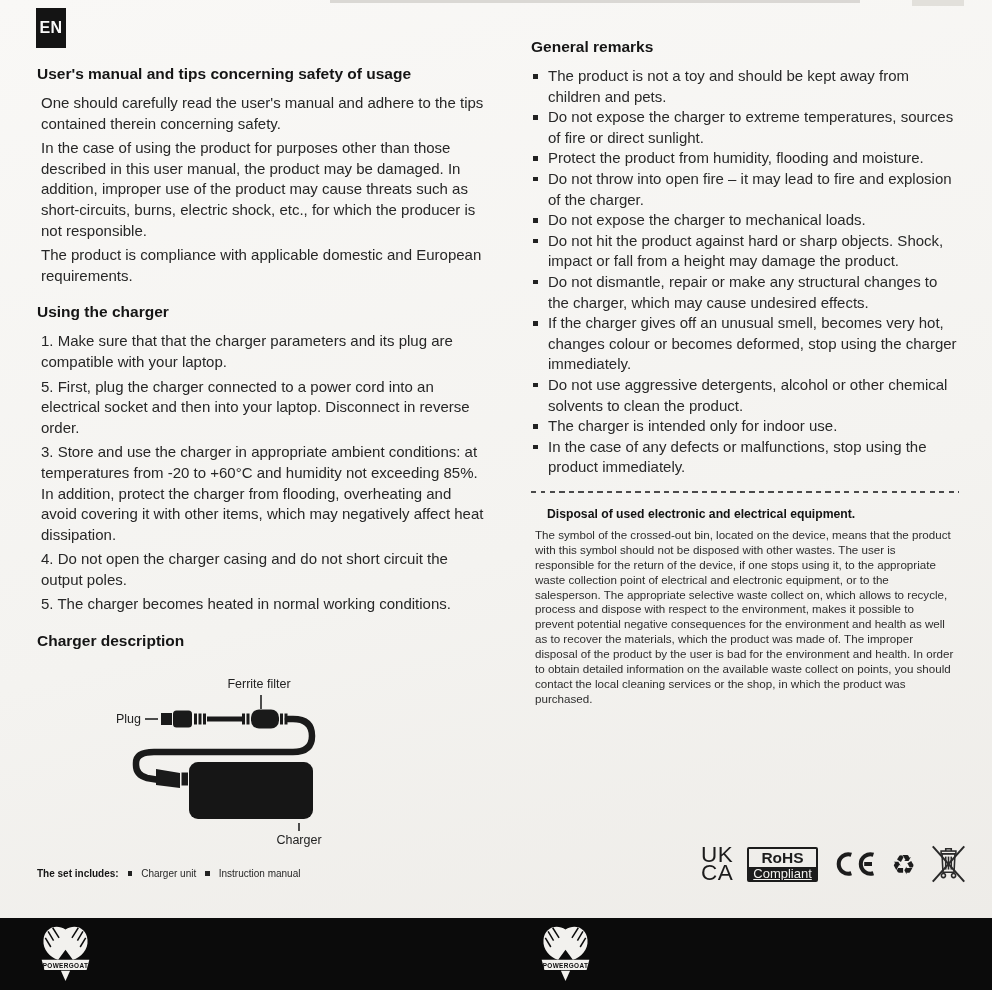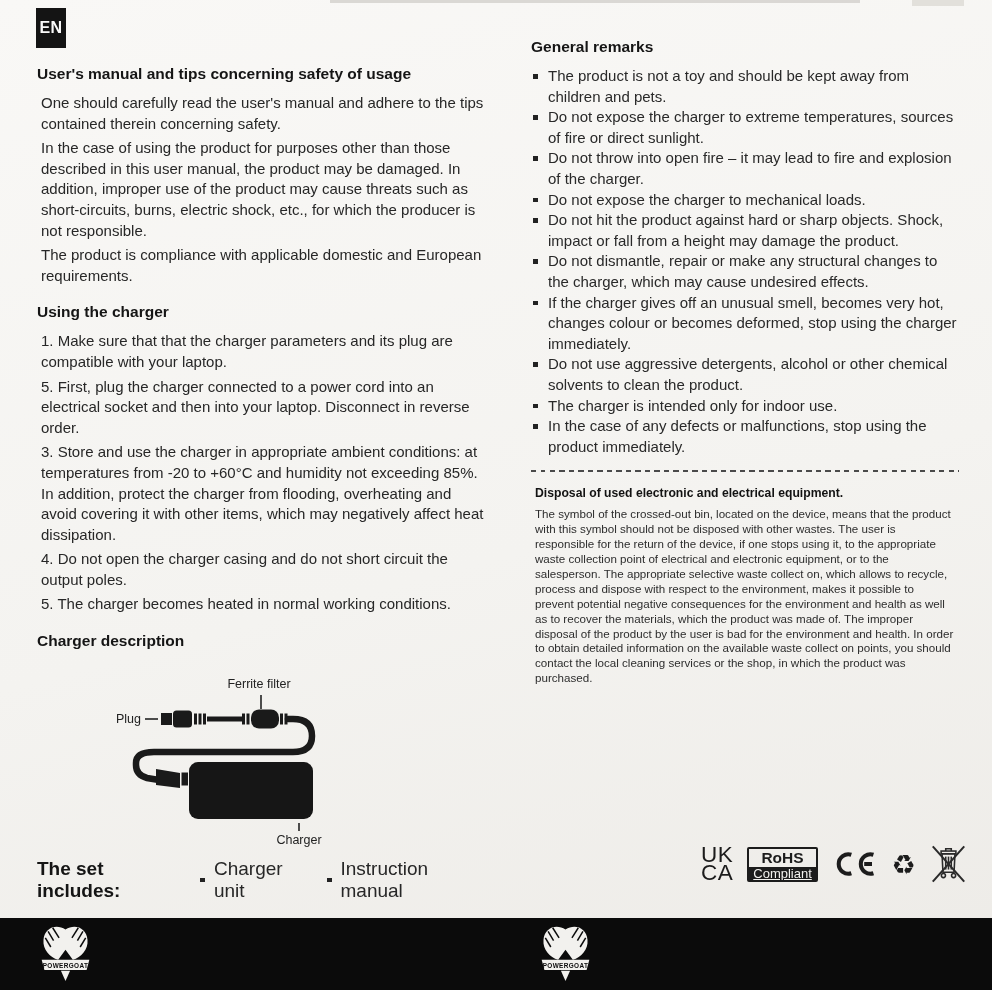--- a/index.html
+++ b/index.html
@@ -19,25 +19,25 @@
   .col-right{position:absolute;left:531px;top:36px;width:428px;}
   h2.sec{margin:0 0 9px 0;font-size:15.5px;line-height:21px;font-weight:700;color:#151515;}
   h2.sec.later{margin-top:15px;}
   .col-left p.body, .col-right li{font-size:15px;line-height:20.6px;}
   p{margin:4px;}
   ul.remarks{list-style:none;margin:5px 0 0 0;padding:0;}
   ul.remarks li{position:relative;padding-left:17px;color:#292929;}
   ul.remarks li::before{content:"";position:absolute;left:2px;top:8px;width:4.5px;height:4.5px;background:#222;}
   .dashes{margin-top:13px;height:2px;width:100%;
     background:repeating-linear-gradient(90deg,#4a4a4a 0 5px,transparent 5px 9.5px);}
-  h3.disposal-title{margin:14px 0 7px 4px;font-size:12.2px;font-weight:700;color:#131313;}
+  h3.disposal-title{margin:14px 0 7px 16px;font-size:12.2px;font-weight:700;color:#131313;}
   p.fine{font-size:11.6px;line-height:14.9px;color:#2d2d2d;}
   .diagram{display:block;margin-top:10px;}
   .diagram text{font-family:"Liberation Sans",sans-serif;font-size:12.5px;fill:#222;}
-  .set-line{margin-top:5px;font-size:19px;display:flex;align-items:center;gap:9px;}
+  .set-line{margin-top:15px;font-size:10px;display:flex;align-items:center;gap:9px;}
   .set-label{font-weight:700;color:#151515;}
   .sq{width:4.5px;height:4.5px;background:#222;display:inline-block;flex:none;}
   .badges{position:absolute;left:701px;top:843px;display:flex;align-items:center;gap:14px;}
   .ukca{display:flex;flex-direction:column;font-weight:400;font-size:22.5px;line-height:18.5px;
     letter-spacing:.5px;color:#1c1c1c;}
   .rohs{border:2.5px solid #1c1c1c;text-align:center;border-radius:2px;overflow:hidden;}
   .rohs-top{font-weight:700;font-size:15.5px;line-height:18px;padding:0 5px;color:#1c1c1c;}
   .rohs-bot{background:#1c1c1c;color:#f3f2ef;font-size:13px;line-height:13px;padding:0 4px;text-decoration:underline;}
   .recycle{font-size:27px;line-height:1;color:#1c1c1c;font-family:"DejaVu Sans",sans-serif;}
   .footer{position:absolute;left:0;top:918px;width:992px;height:72px;background:#0b0b0b;}
@@ -116,20 +116,21 @@
       <span class="sq"></span>
       <span>Instruction manual</span>
     </div>
   </div>
 
   <div class="col-right">
     <h2 class="sec">General remarks</h2>
     <ul class="remarks">
       <li>The product is not a toy and should be kept away from children and pets.</li>
       <li>Do not expose the charger to extreme temperatures, sources of fire or direct sunlight.</li>
+      <li>Protect the product from humidity, flooding and moisture.</li>
       <li>Do not throw into open fire – it may lead to fire and explosion of the charger.</li>
       <li>Do not expose the charger to mechanical loads.</li>
       <li>Do not hit the product against hard or sharp objects. Shock, impact or fall from a height may damage the product.</li>
       <li>Do not dismantle, repair or make any structural changes to the charger, which may cause undesired effects.</li>
       <li>If the charger gives off an unusual smell, becomes very hot, changes colour or becomes deformed, stop using the charger immediately.</li>
       <li>Do not use aggressive detergents, alcohol or other chemical solvents to clean the product.</li>
       <li>The charger is intended only for indoor use.</li>
       <li>In the case of any defects or malfunctions, stop using the product immediately.</li>
     </ul>
 

